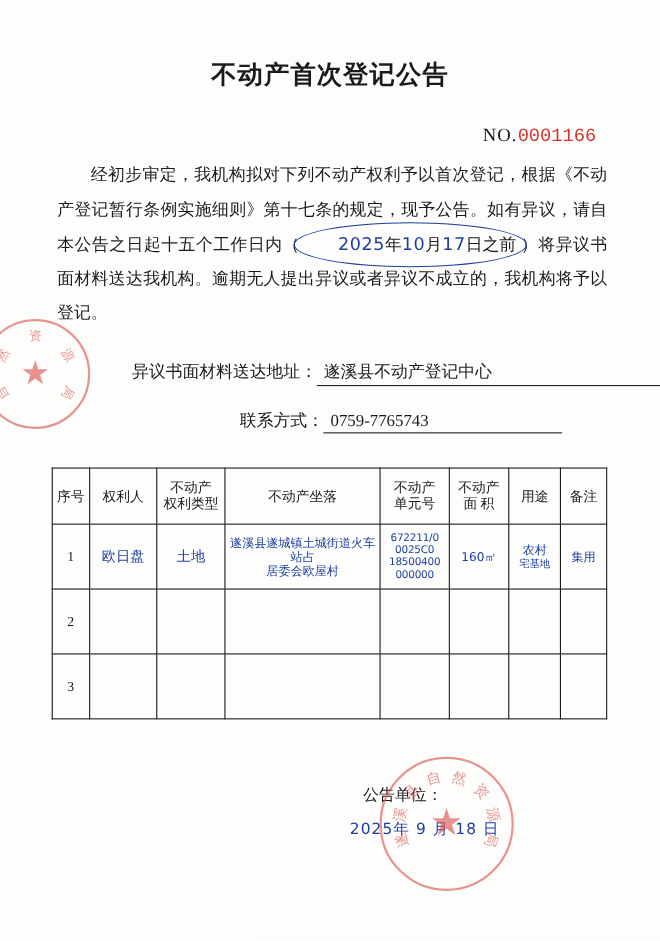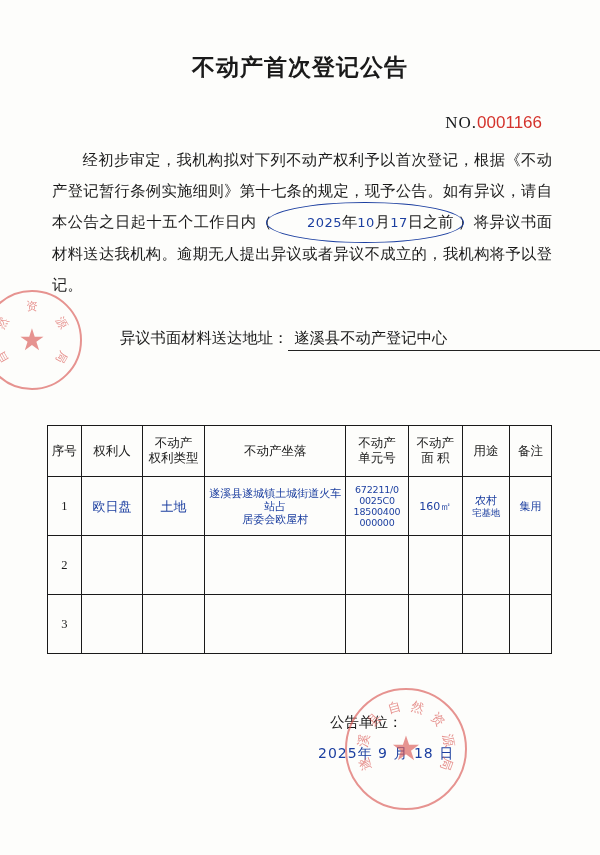--- a/index.html
+++ b/index.html
@@ -35,41 +35,41 @@
     position: absolute;
     top: 113px;
     right: 58px;
     font-size: 17px;
     letter-spacing: 1px;
     font-family: "Liberation Serif", serif;
   }
   .serial-no-label { color: #16181a; }
   .serial-no-value {
     color: #d4332c;
-    font-family: Liberation Sans, sans-serif;
+    font-family: Liberation Mono, monospace;
     font-size: 17px;
     letter-spacing: 0px;
   }
 
   
   .body-text {
     position: absolute;
     top: 144px;
     left: 52px;
     width: 500px;
     font-size: 15.3px;
     line-height: 31px;
     text-align: justify;
     text-indent: 2em;
     font-family: "Liberation Serif", serif;
   }
   .hand-date {
     color: #1c3fa0;
     font-family: "DejaVu Sans", sans-serif;
-    font-size: 13px;
+    font-size: 16px;
     letter-spacing: 0.5px;
   }
   .date-ellipse {
     display: inline-block;
     position: relative;
     padding: 0 4px;
   }
   .date-ellipse::before {
     content: "";
     position: absolute;
@@ -218,20 +218,23 @@
   </div>
 
   <div class="body-text">
     <span>经初步审定，我机构拟对下列不动产权利予以首次登记，根据《不动产登记暂行条例实施细则》第十七条的规定，现予公告。如有异议，请自本公告之日起十五个工作日内（</span><span class="date-ellipse"><span class="hand-date">2025</span><span>年</span><span class="hand-date">10</span><span>月</span><span class="hand-date">17</span><span>日之前</span></span><span>）将异议书面材料送达我机构。逾期无人提出异议或者异议不成立的，我机构将予以登记。</span>
   </div>
 
   <div class="field-line addr-line">
     <span class="label">异议书面材料送达地址：</span><span class="value">遂溪县不动产登记中心</span>
   </div>
 
+  <div class="field-line tel-line">
+    <span class="label">联系方式：</span><span class="value">0759-7765743</span>
+  </div>
 
   <table class="tbl">
     <thead>
       <tr>
         <td class="c-seq">序号</td>
         <td class="c-owner">权利人</td>
         <td class="c-type">
           <span>不动产</span><br>
           <span>权利类型</span>
         </td>

